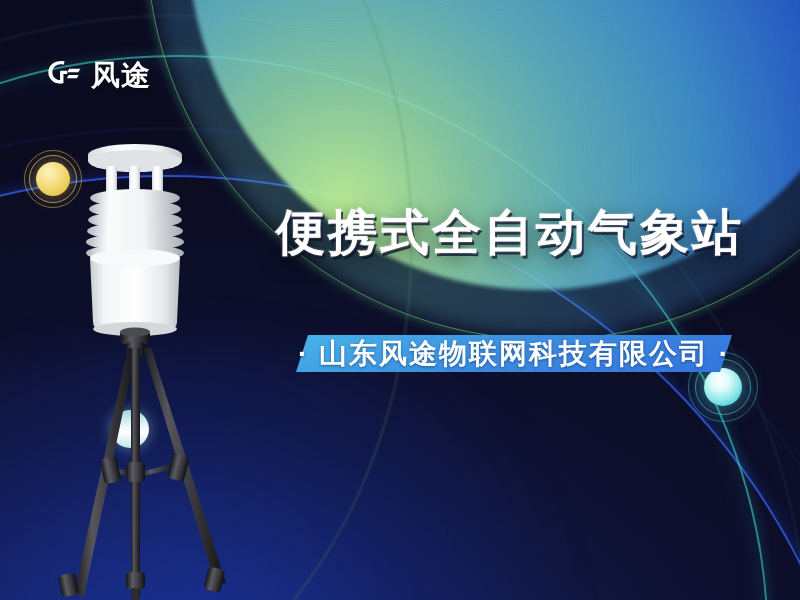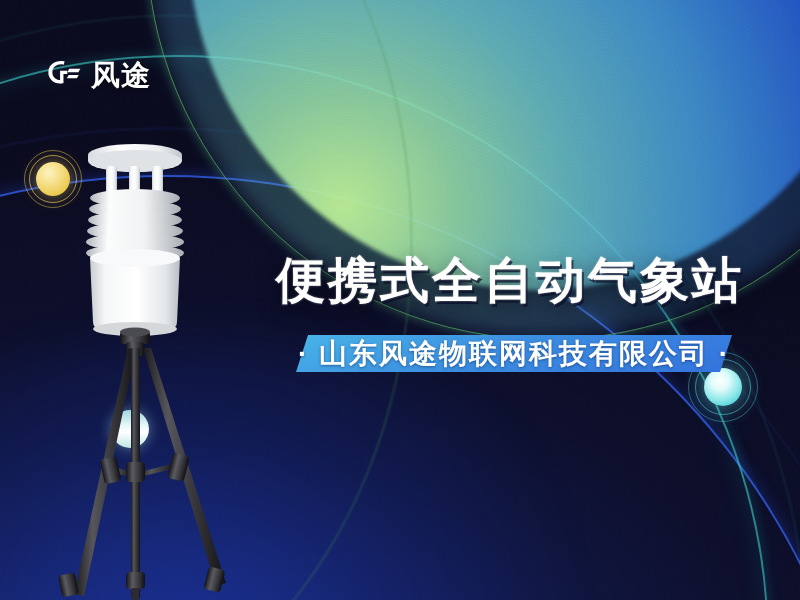--- a/index.html
+++ b/index.html
@@ -150,21 +150,20 @@
   
   .title{
     position:absolute;left:276px;top:208px;
     font-size:49px;font-weight:bold;
     color:#ffffff;letter-spacing:3px;line-height:1;
     white-space:nowrap;
     text-shadow:
       0 0 2px rgba(255,255,255,0.5),
       2px 3px 0 rgba(10,14,40,0.75),
       0 6px 20px rgba(0,0,0,0.6);
-    margin-top: 48px;
   }
 
   .subbar{
     position:absolute;left:296px;top:335px;
     width:436px;height:37px;
   }
   .subbar-shape{
     position:absolute;inset:0;
     background:linear-gradient(160deg,#49b4e8 0%,#3b8ce0 48%,#3473dd 100%);
     clip-path:polygon(12px 0, 436px 0, 424px 37px, 0 37px);

